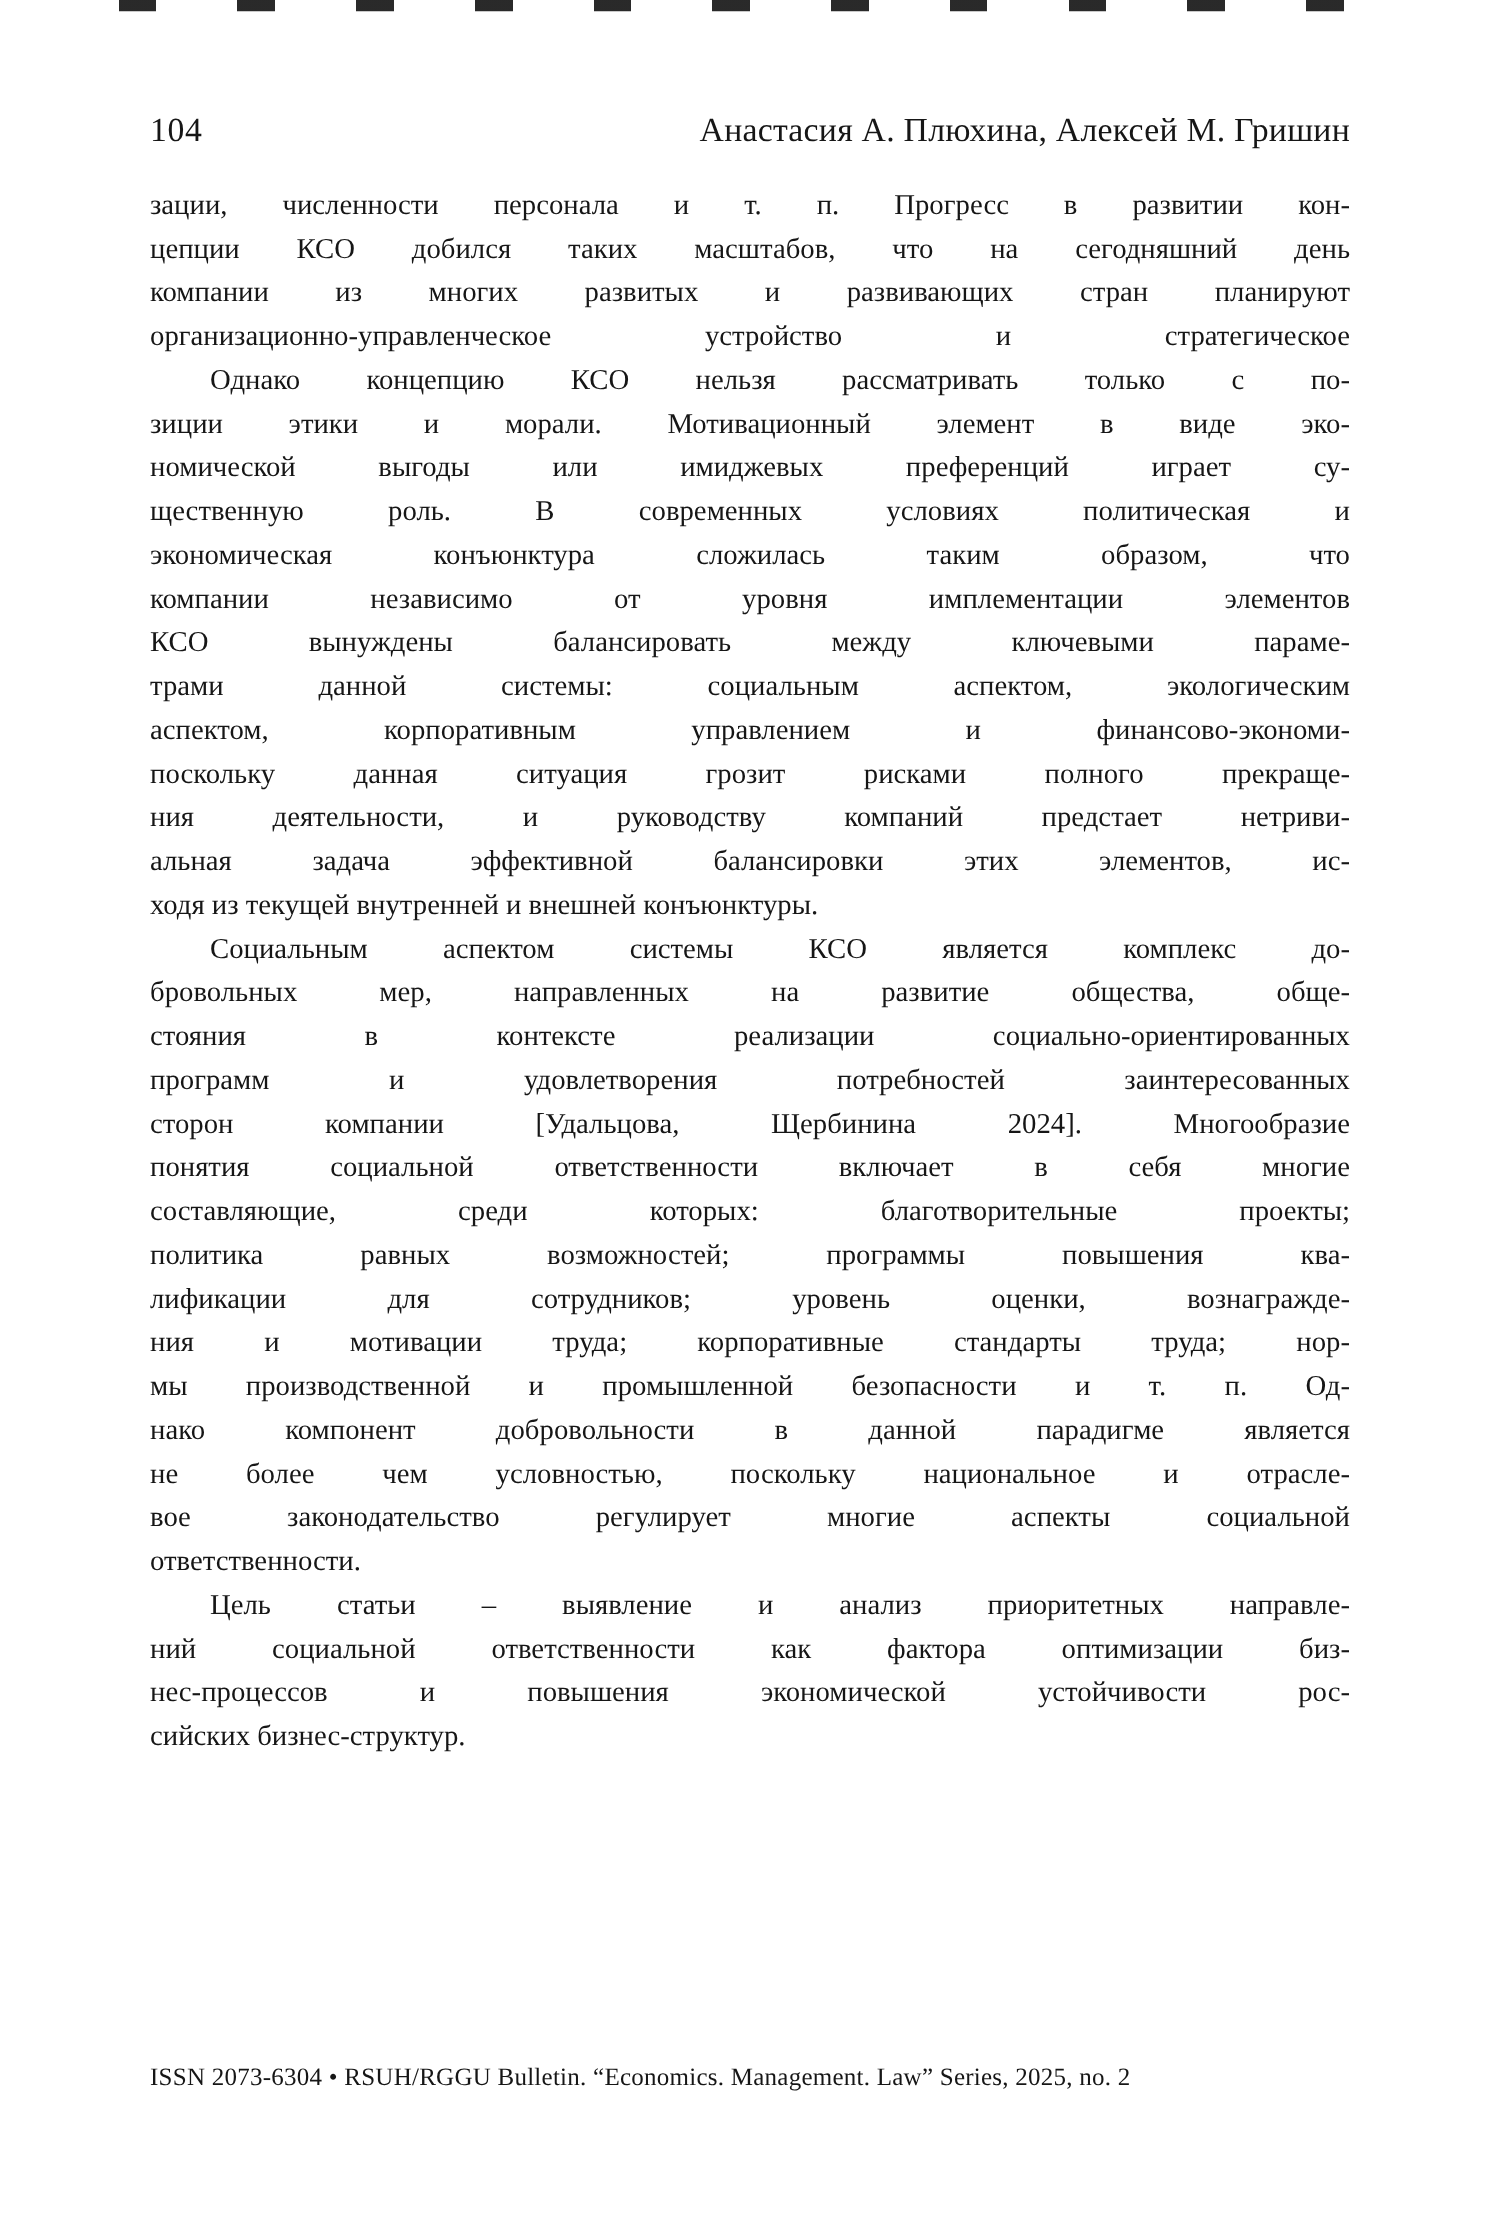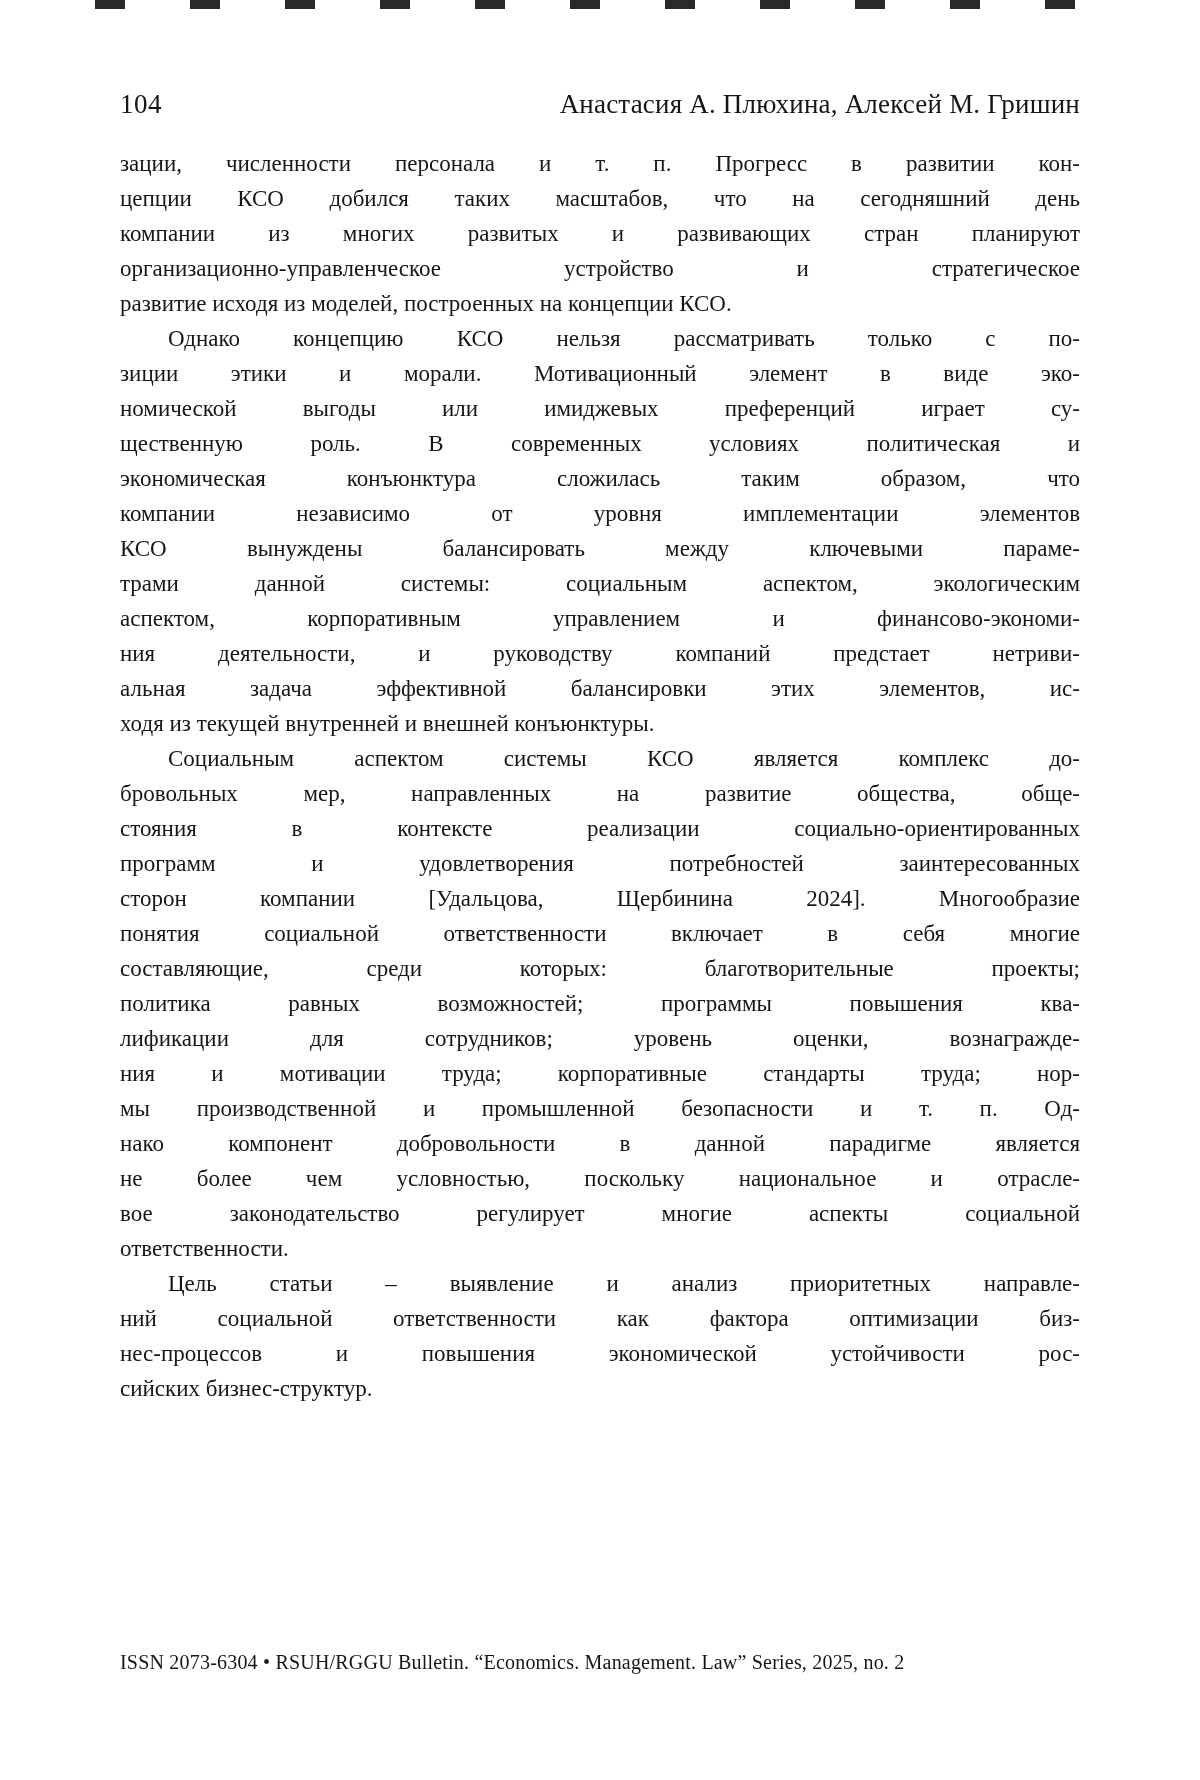--- a/index.html
+++ b/index.html
@@ -83,30 +83,30 @@
   <div class="running-header">
     <span class="page-number">104</span>
     <span class="running-head-authors">Анастасия А. Плюхина, Алексей М. Гришин</span>
   </div>
 
   <div class="article-body">
       <div class="line">зации, численности персонала и т. п. Прогресс в развитии кон-</div>
       <div class="line">цепции КСО добился таких масштабов, что на сегодняшний день</div>
       <div class="line">компании из многих развитых и развивающих стран планируют</div>
       <div class="line">организационно-управленческое устройство и стратегическое</div>
-      <div class="line last">развитие исходя из моделей, построенных на концепции КСО.</div>
       <div class="line indent">Однако концепцию КСО нельзя рассматривать только с по-</div>
       <div class="line">зиции этики и морали. Мотивационный элемент в виде эко-</div>
       <div class="line">номической выгоды или имиджевых преференций играет су-</div>
       <div class="line">щественную роль. В современных условиях политическая и</div>
       <div class="line">экономическая конъюнктура сложилась таким образом, что</div>
       <div class="line">компании независимо от уровня имплементации элементов</div>
       <div class="line">КСО вынуждены балансировать между ключевыми параме-</div>
       <div class="line">трами данной системы: социальным аспектом, экологическим</div>
       <div class="line">аспектом, корпоративным управлением и финансово-экономи-</div>
+      <div class="line">поскольку данная ситуация грозит рисками полного прекраще-</div>
       <div class="line">ния деятельности, и руководству компаний предстает нетриви-</div>
       <div class="line">альная задача эффективной балансировки этих элементов, ис-</div>
       <div class="line last">ходя из текущей внутренней и внешней конъюнктуры.</div>
       <div class="line indent">Социальным аспектом системы КСО является комплекс до-</div>
       <div class="line">бровольных мер, направленных на развитие общества, обще-</div>
       <div class="line">стояния в контексте реализации социально-ориентированных</div>
       <div class="line">программ и удовлетворения потребностей заинтересованных</div>
       <div class="line">сторон компании [Удальцова, Щербинина 2024]. Многообразие</div>
       <div class="line">понятия социальной ответственности включает в себя многие</div>
       <div class="line">составляющие, среди которых: благотворительные проекты;</div>

